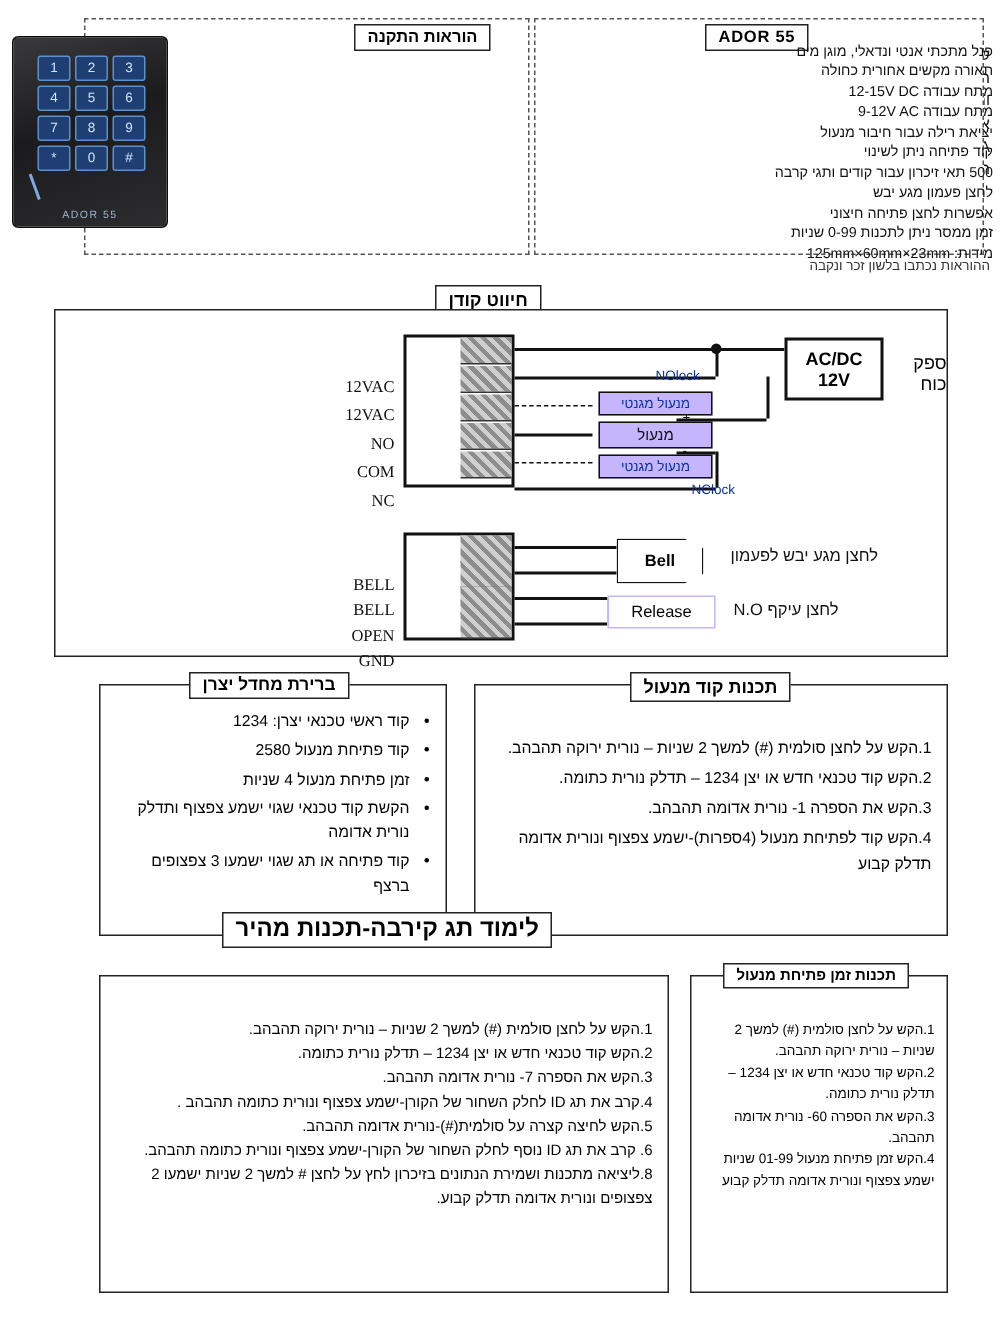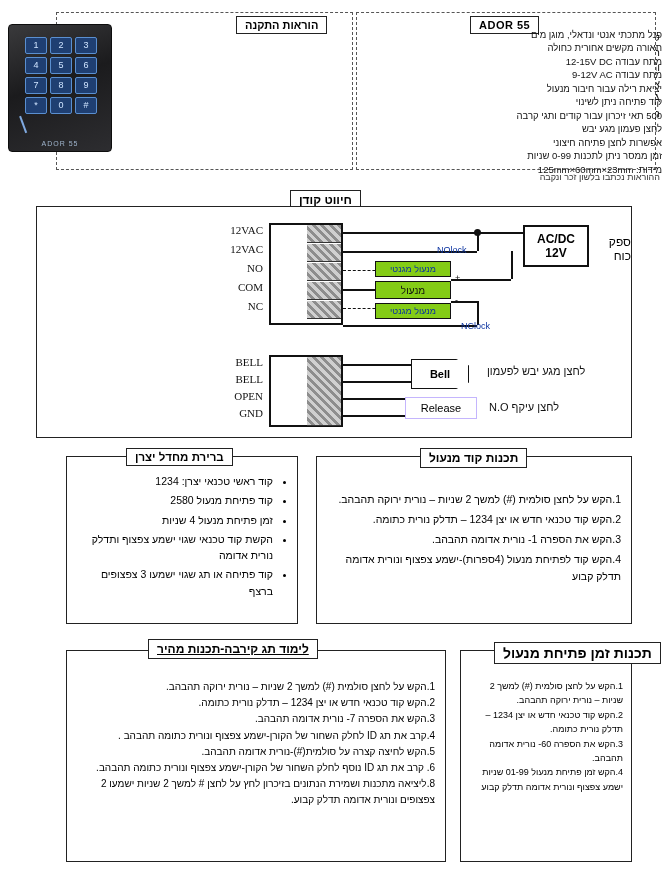--- a/index.html
+++ b/index.html
@@ -107,34 +107,35 @@
     border: 2px solid #111; background: #fff;
   }
   .term-row {
     position: absolute; right: 0; width: 34px; height: 18px;
     border-bottom: 1px solid #333; background:
       repeating-linear-gradient(45deg,#cfcfcf 0 3px,#8d8d8d 3px 6px);
   }
   .term-lbl {
     position: absolute; font-size: 11px; color: #111; text-align: right;
     font-family: "Liberation Serif", serif;
+    margin-top: 28px;
   }
   .wire { position: absolute; background: #111; }
   .wire.h { height: 1.5px; }
   .wire.v { width: 1.5px; }
   .dot {
     position: absolute; width: 7px; height: 7px; border-radius: 50%;
     background: #111;
   }
   .dashed-w { position: absolute; border-top: 1px dashed #111; }
 
   .sm-box {
-    position: absolute; border: 1px solid #111; background: #84cc16;
+    position: absolute; border: 1px solid #111; background: #c4b5fd;
     font-size: 10px; text-align: left; color: #111;
-    display: flex; align-items: center; justify-content: center;
+    display: flex; align-items: center; justify-content: center; margin-left: 24px;
   }
   .blue-lbl { color: #0b33a0; font-size: 9px; }
   .blk-lbl { color: #111; font-size: 9px; }
 
   #psu-box {
     position: absolute; left: 486px; top: 18px; width: 66px; height: 42px;
     border: 2px solid #111; background: #fff;
     display: flex; flex-direction: column; align-items: center;
     justify-content: center; font-size: 12px; font-weight: bold;
   }
@@ -168,28 +169,28 @@
   #prog-box { left: 316px; top: 456px; width: 316px; height: 168px; }
   #prog-title { left: 420px; top: 448px; font-size: 12px; }
   #prog-list {
     position: absolute; right: 10px; top: 34px; width: 296px;
     font-size: 10.5px; line-height: 1.7; direction: rtl;
   }
   #prog-list div { margin-bottom: 2px; }
 
   
   #quick-box { left: 66px; top: 650px; width: 380px; height: 212px; }
-  #quick-title { left: 148px; top: 639px; font-size: 12px; text-decoration: underline; }
+  #quick-title { left: 148px; top: 608px; font-size: 16px; }
   #quick-list {
     position: absolute; right: 10px; top: 28px; width: 360px;
     font-size: 10px; line-height: 1.62; direction: rtl;
   }
 
   #open-box { left: 460px; top: 650px; width: 172px; height: 212px; }
-  #open-title { left: 494px; top: 642px; font-size: 14px; }
+  #open-title { left: 482px; top: 642px; font-size: 10px; }
   #open-list {
     position: absolute; right: 8px; top: 28px; width: 156px;
     font-size: 9px; line-height: 1.6; direction: rtl;
   }
 </style>
 </head>
 <body>
 
 <div class="page">
 

